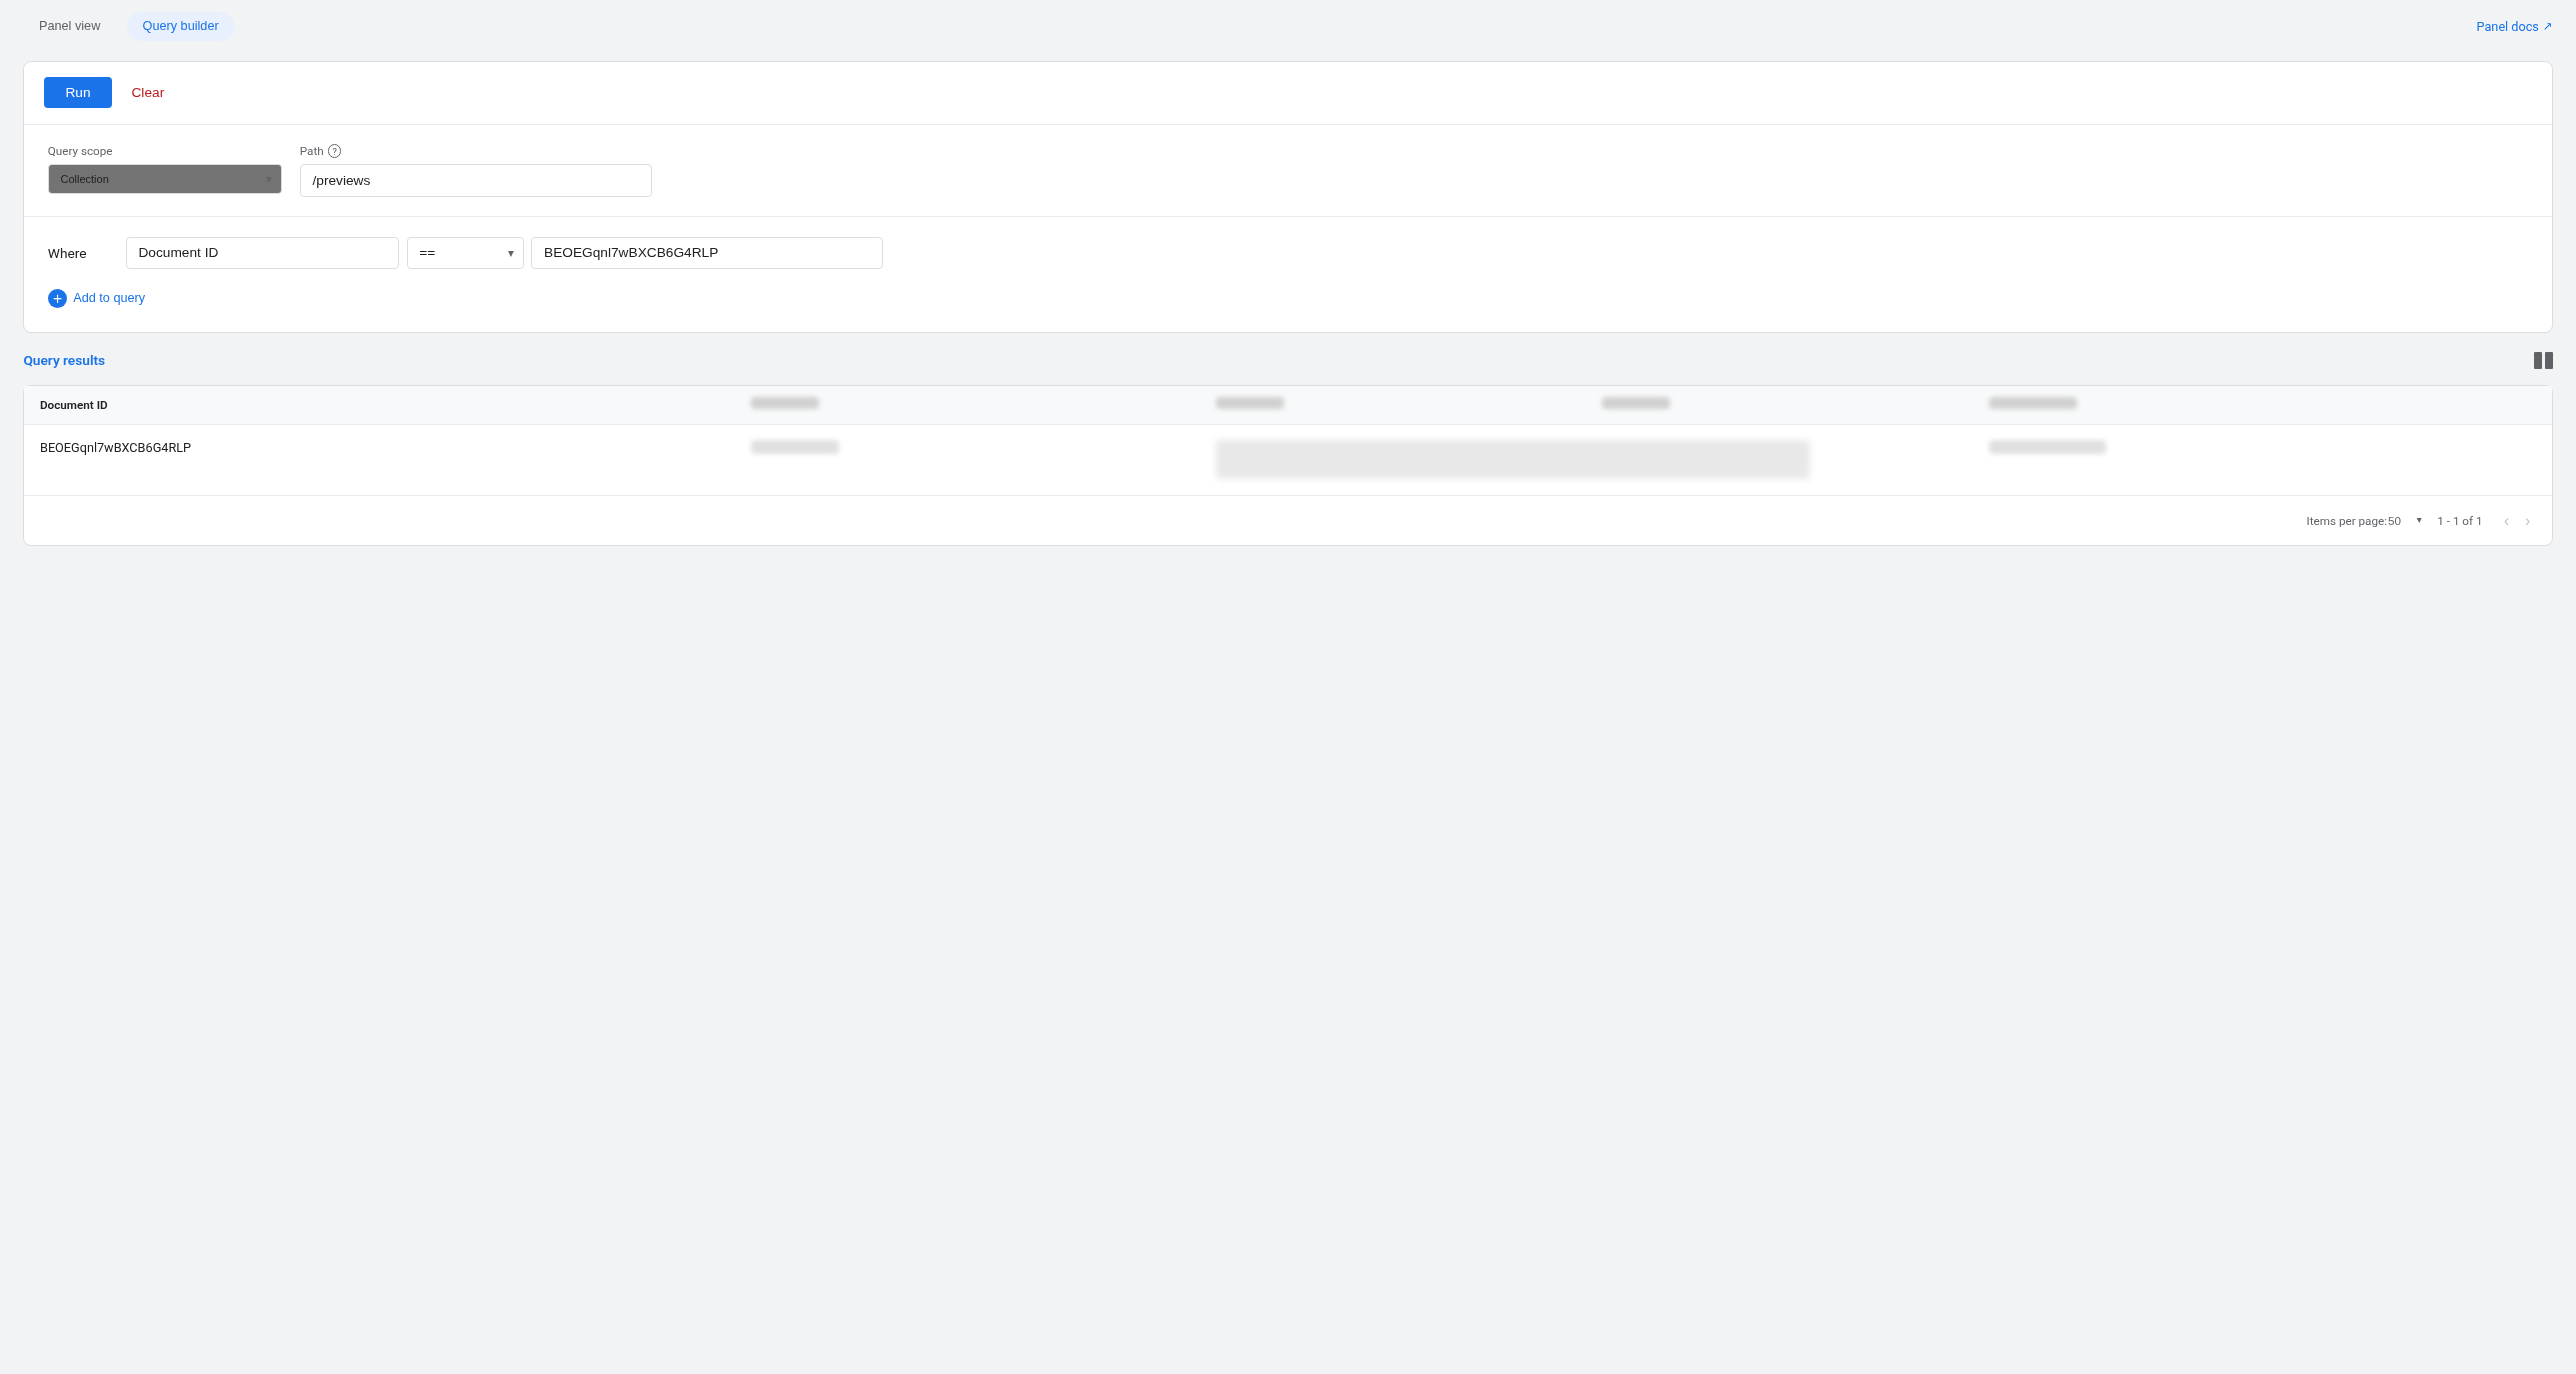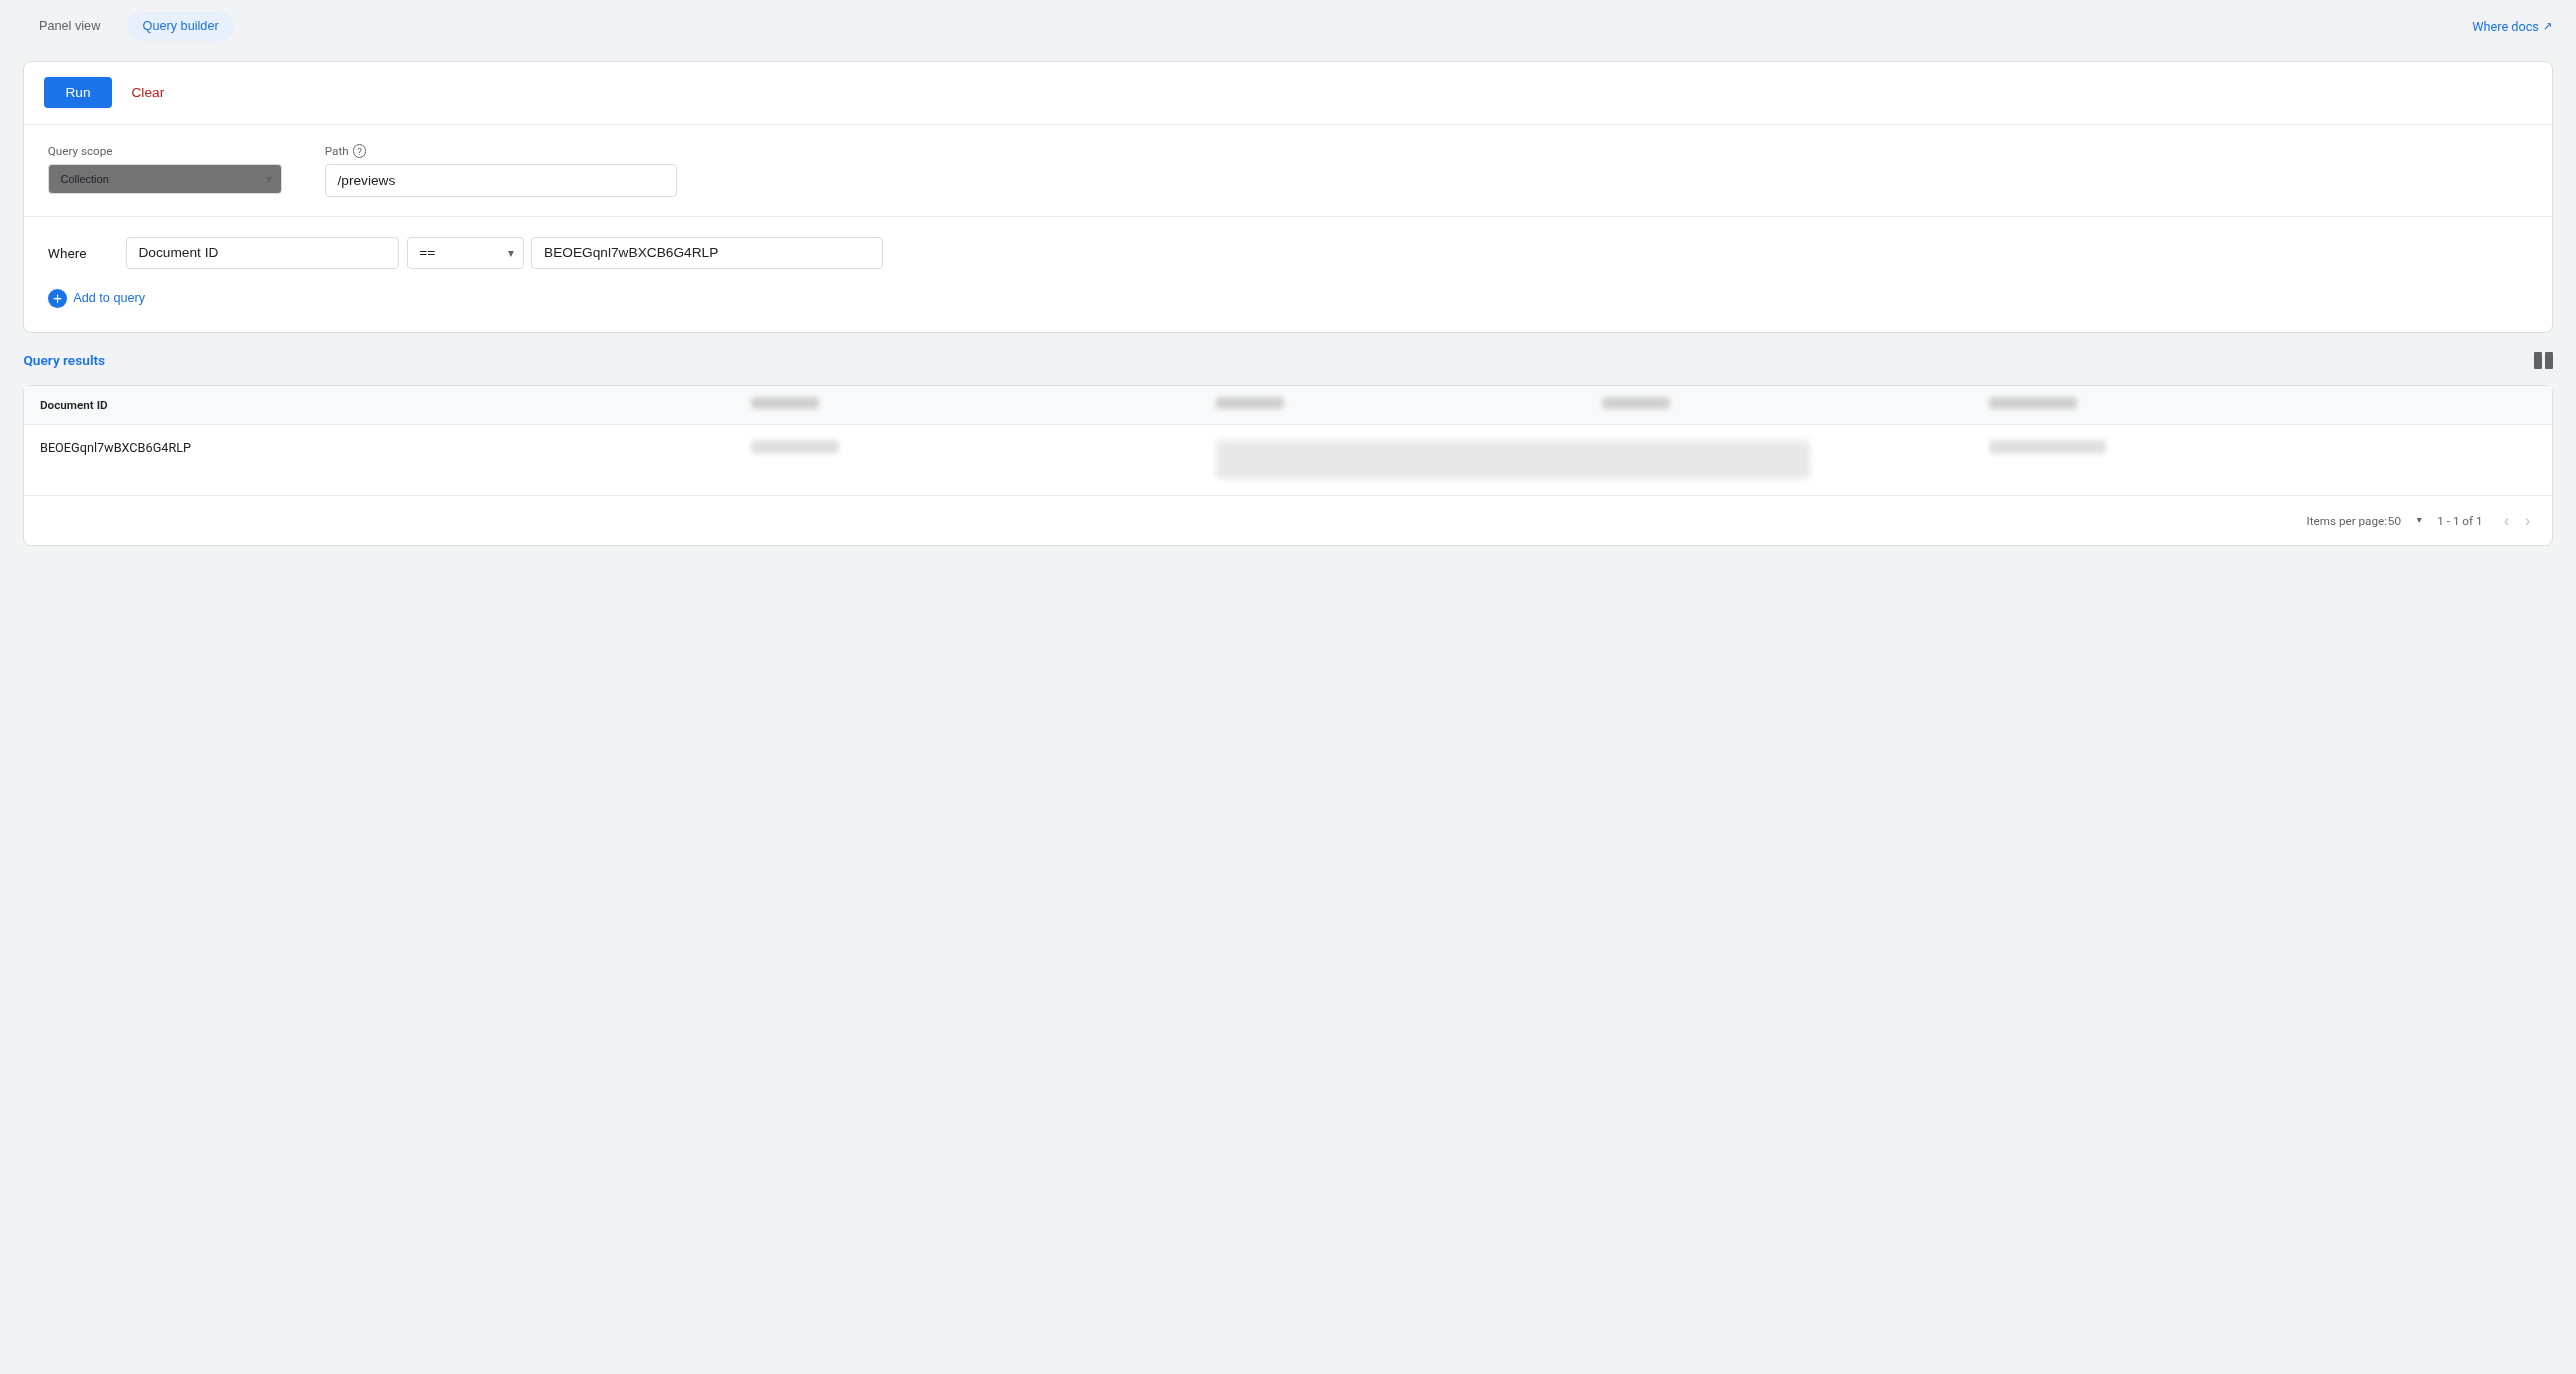--- a/index.html
+++ b/index.html
@@ -88,21 +88,21 @@
       font-size: 13.7px;
       cursor: pointer;
       padding: 7.8px 3.9px;
     }
 
     .query-scope-section {
       padding: 19.5px 23.4px;
       border-bottom: 1px solid #e8eaed;
       display: flex;
       align-items: flex-start;
-      gap: 43px;
+      gap: 18px;
     }
 
     .field-group {
       display: flex;
       flex-direction: column;
       gap: 5.9px;
     }
 
     .field-label {
       font-size: 11.7px;
@@ -405,21 +405,21 @@
   </style>
 </head>
 <body>
 
 <div class="top-nav">
   <div class="nav-tabs">
     <button class="nav-tab">Panel view</button>
     <button class="nav-tab active">Query builder</button>
   </div>
   <a class="view-docs-link">
-    <span>Where docs</span>
+    <span>Panel docs</span>
     <span style="font-size:11.7px;">↗</span>
   </a>
 </div>
 
 <div class="main-content">
 
   <div class="card">
 
     <div class="toolbar">
       <button class="btn-run">Run</button>

